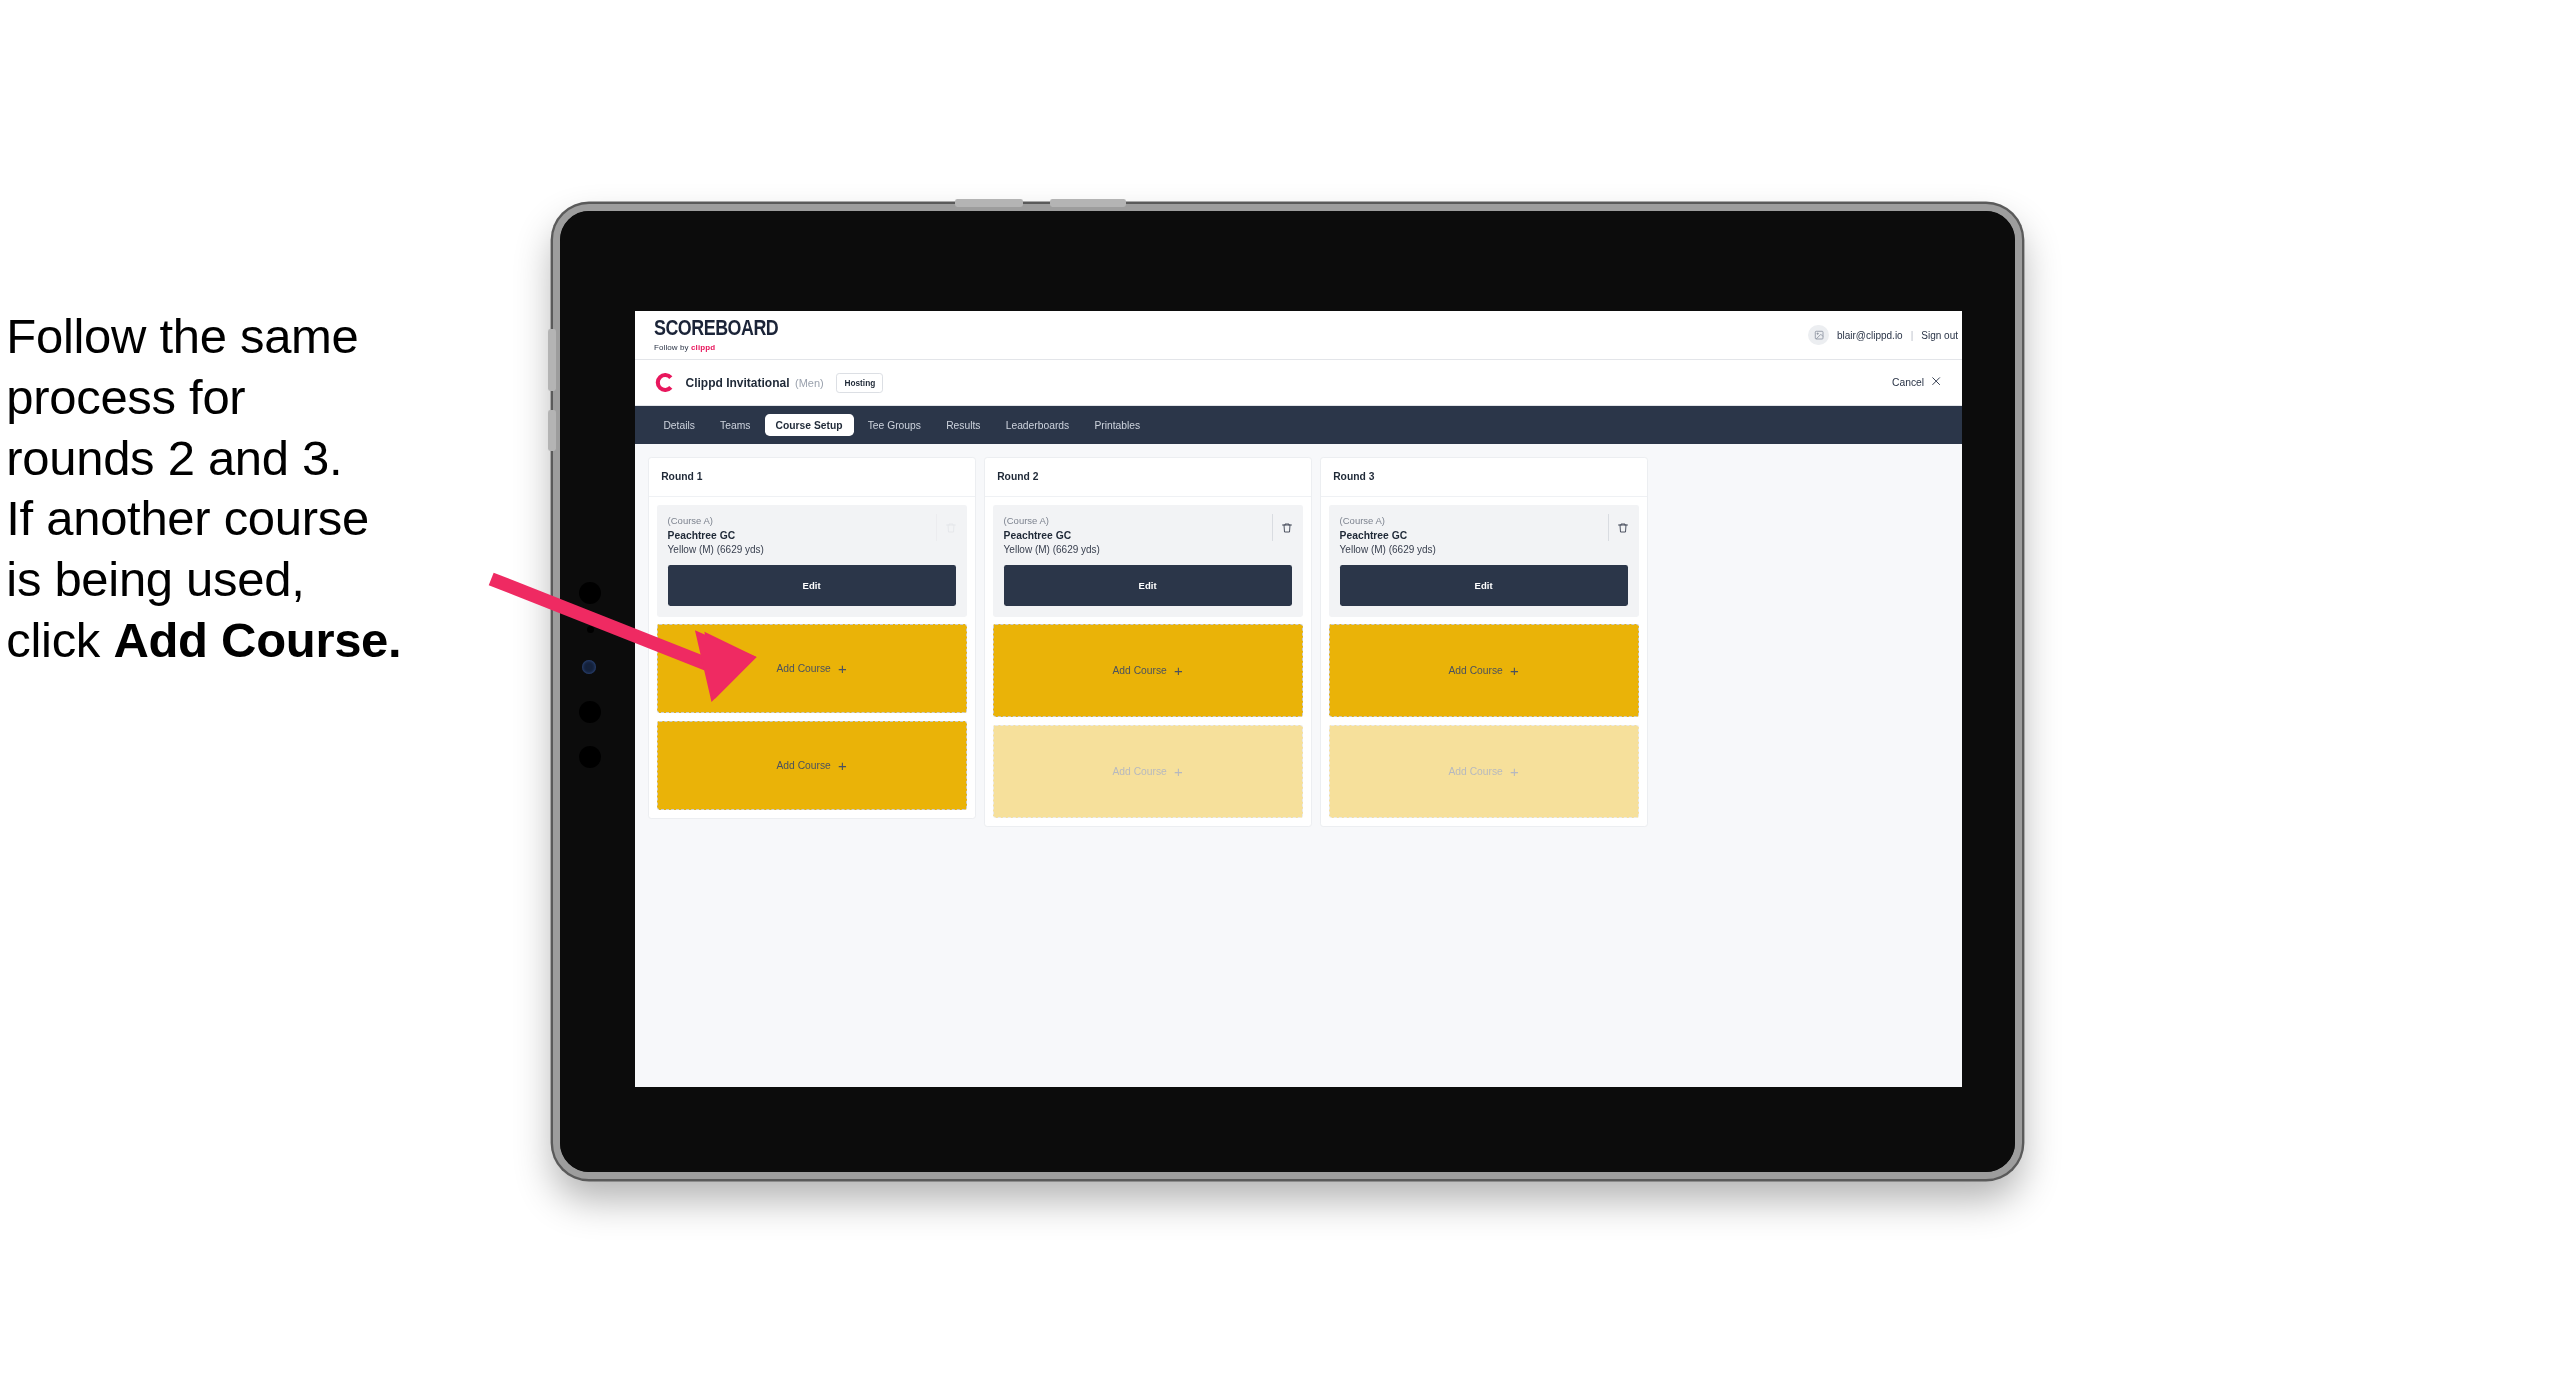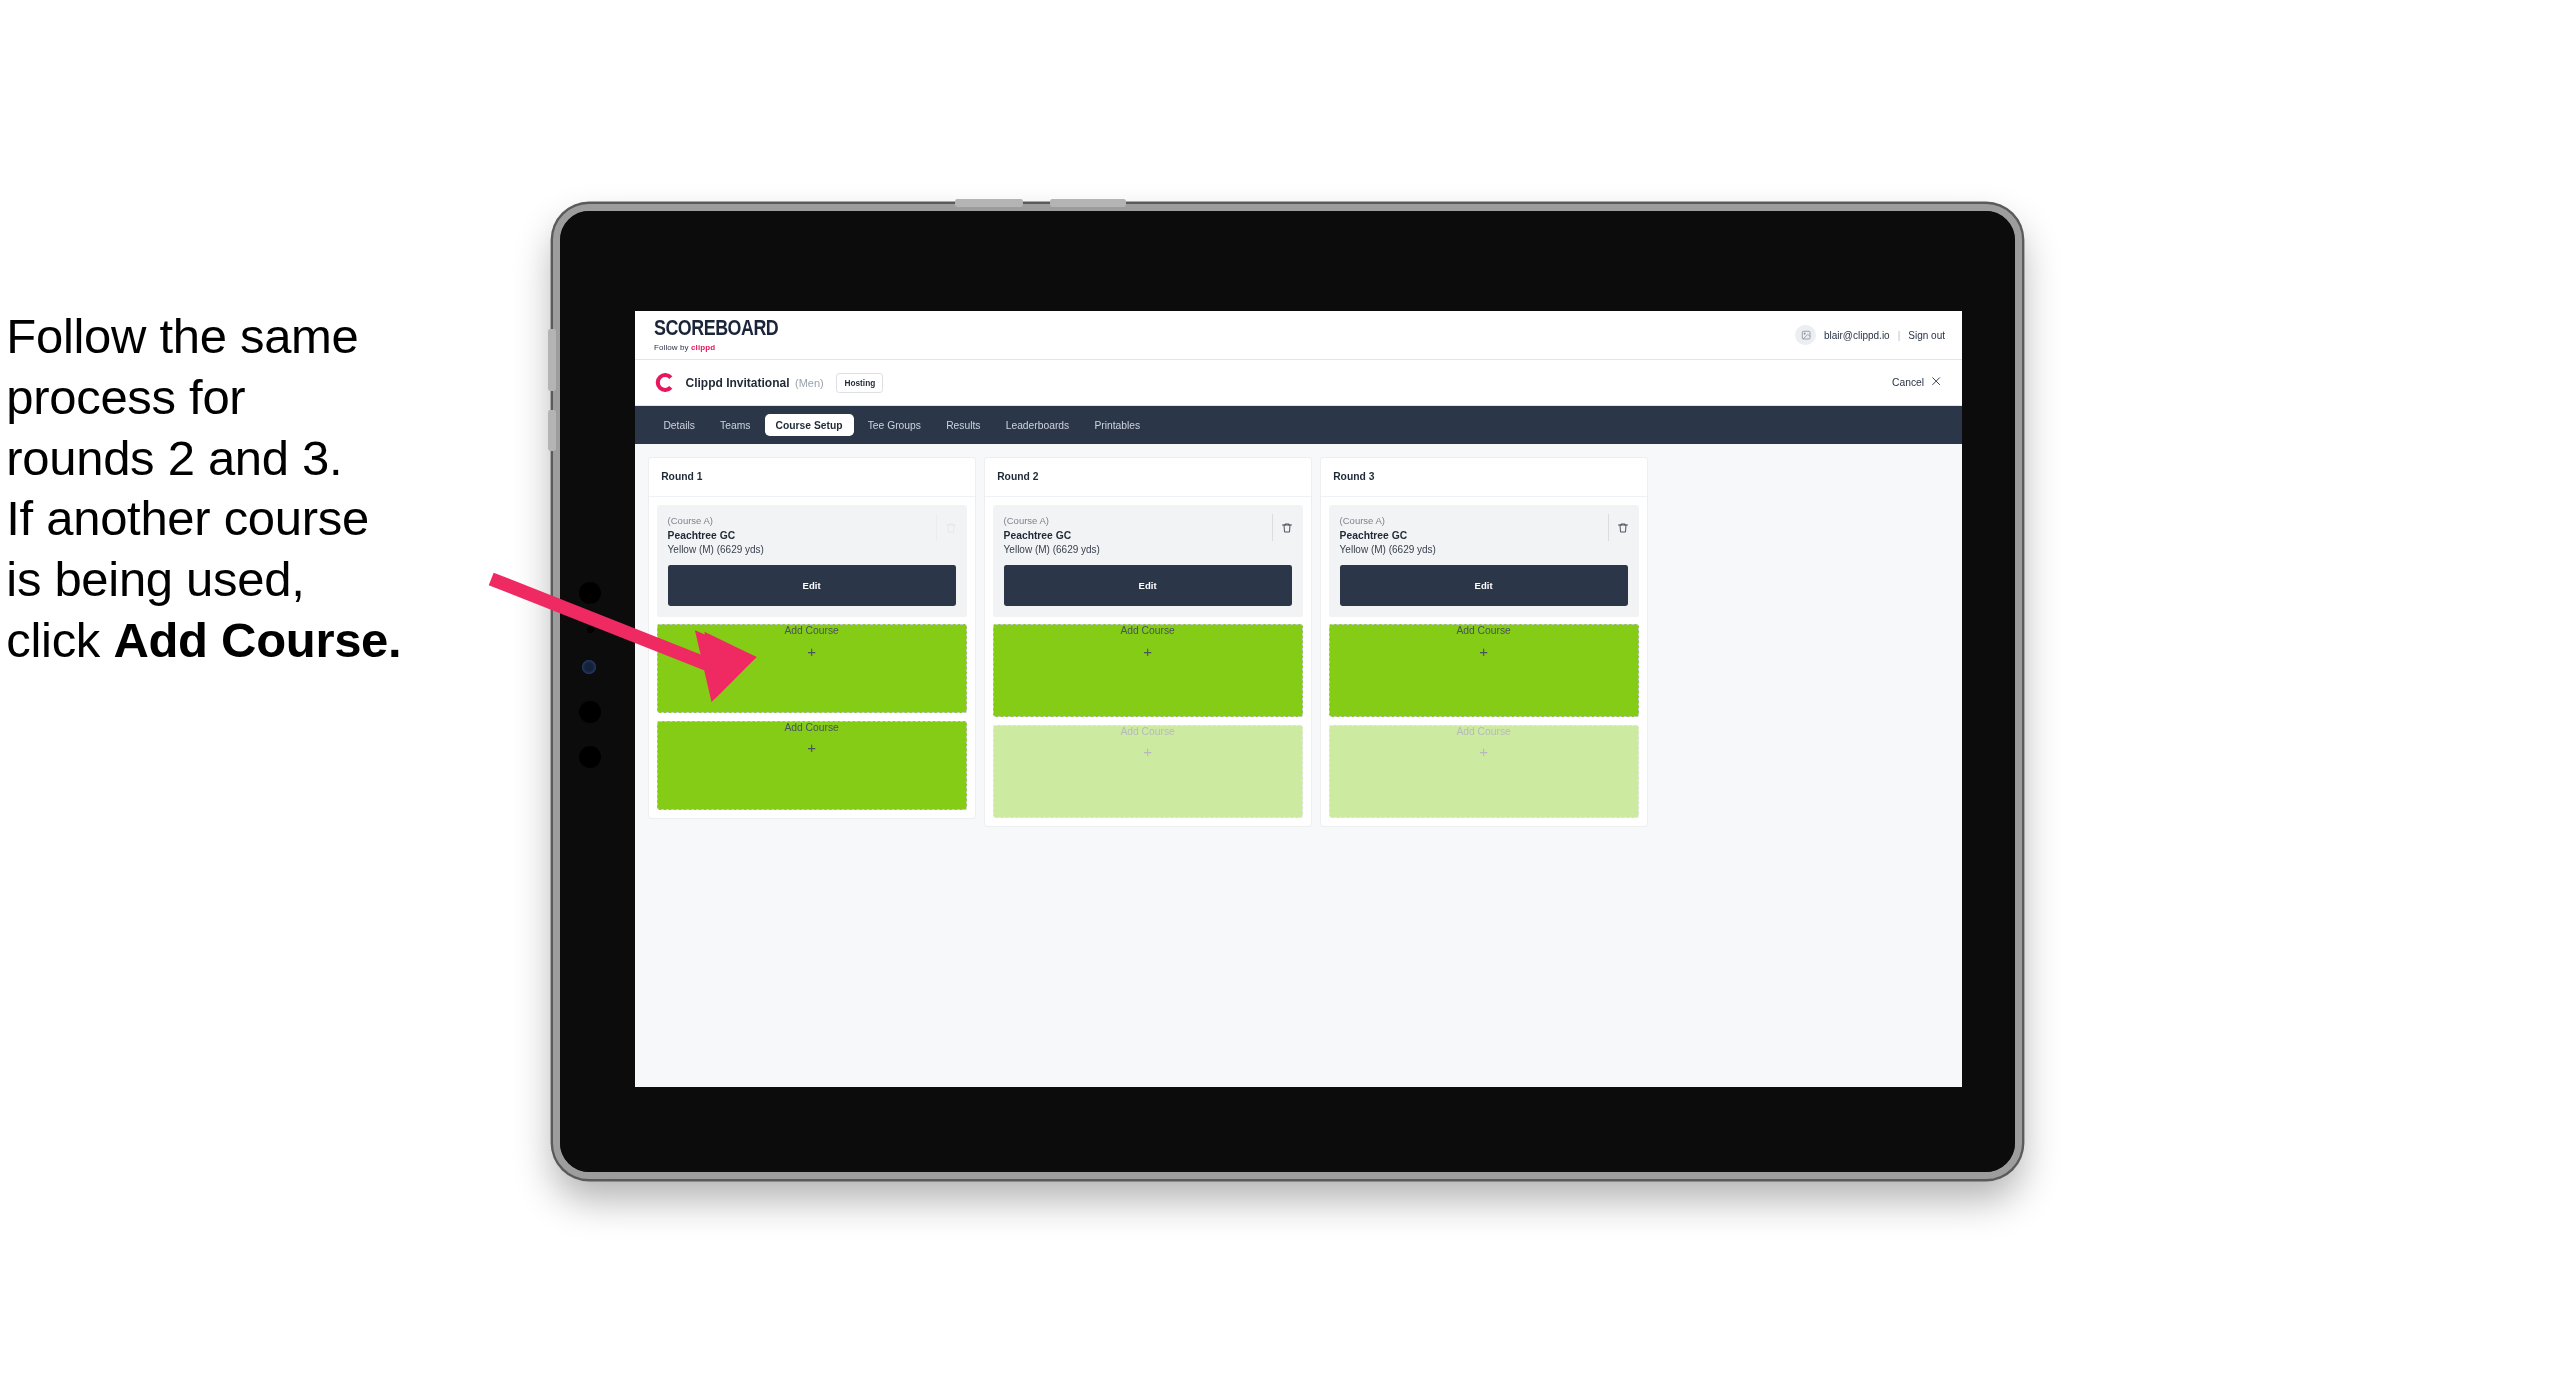--- a/index.html
+++ b/index.html
@@ -90,21 +90,21 @@
     border-left: 0.8px solid #e8eaee;
     position: relative; white-space: nowrap;
   }
   .navlink:last-child { border-right: 0.8px solid #e8eaee; }
   .navlink.active::after {
     content: ""; position: absolute; left: 0; right: 0; bottom: 0;
     height: 2.4px; background: #e8175d;
   }
   .topnav-right {
     margin-left: auto; display: flex; align-items: center; gap: 8px;
-    padding-right: 17px; font-size: 10px; color: #2a3447;
+    padding-right: 4px; font-size: 10px; color: #2a3447;
   }
   .avatar {
     width: 20.5px; height: 20.5px; border-radius: 50%;
     background: #eceef1; display: flex; align-items: center; justify-content: center;
     color: #8d94a1;
   }
   .sep { color: #b9bec7; }
 
   
   .titlerow {
@@ -162,23 +162,23 @@
   .vdivider.disabled { background: #ececef; }
 
   .edit-btn {
     margin-top: 10.3px; height: 41px; background: #2b3649; color: #fff;
     border-radius: 2.4px; display: flex; align-items: center; justify-content: center;
     font-size: 9.5px; font-weight: 600;
   }
 
   .add-course {
     margin-top: 7.1px; height: 89px;
-    border: 0.8px dashed #c9ccd2; border-radius: 2.4px; background: #84cc16;
-    display: flex; align-items: center; justify-content: flex-start; gap: 7.1px;
-    font-size: 10.3px; color: #4a5160; flex-direction: column;
+    border: 0.8px dashed #c9ccd2; border-radius: 2.4px; background: #eab308;
+    display: flex; align-items: center; justify-content: center; gap: 7.1px;
+    font-size: 10.3px; color: #4a5160;
   }
   .add-course .plus { font-size: 15px; line-height: 1; color: #4a5160; font-weight: 300; }
   .add-course.faded { opacity: 0.40; }
   .add-course.r2, .add-course.r3 { height: 93px; }
 </style>
 </head>
 <body>
 
 <div class="stage">
 

